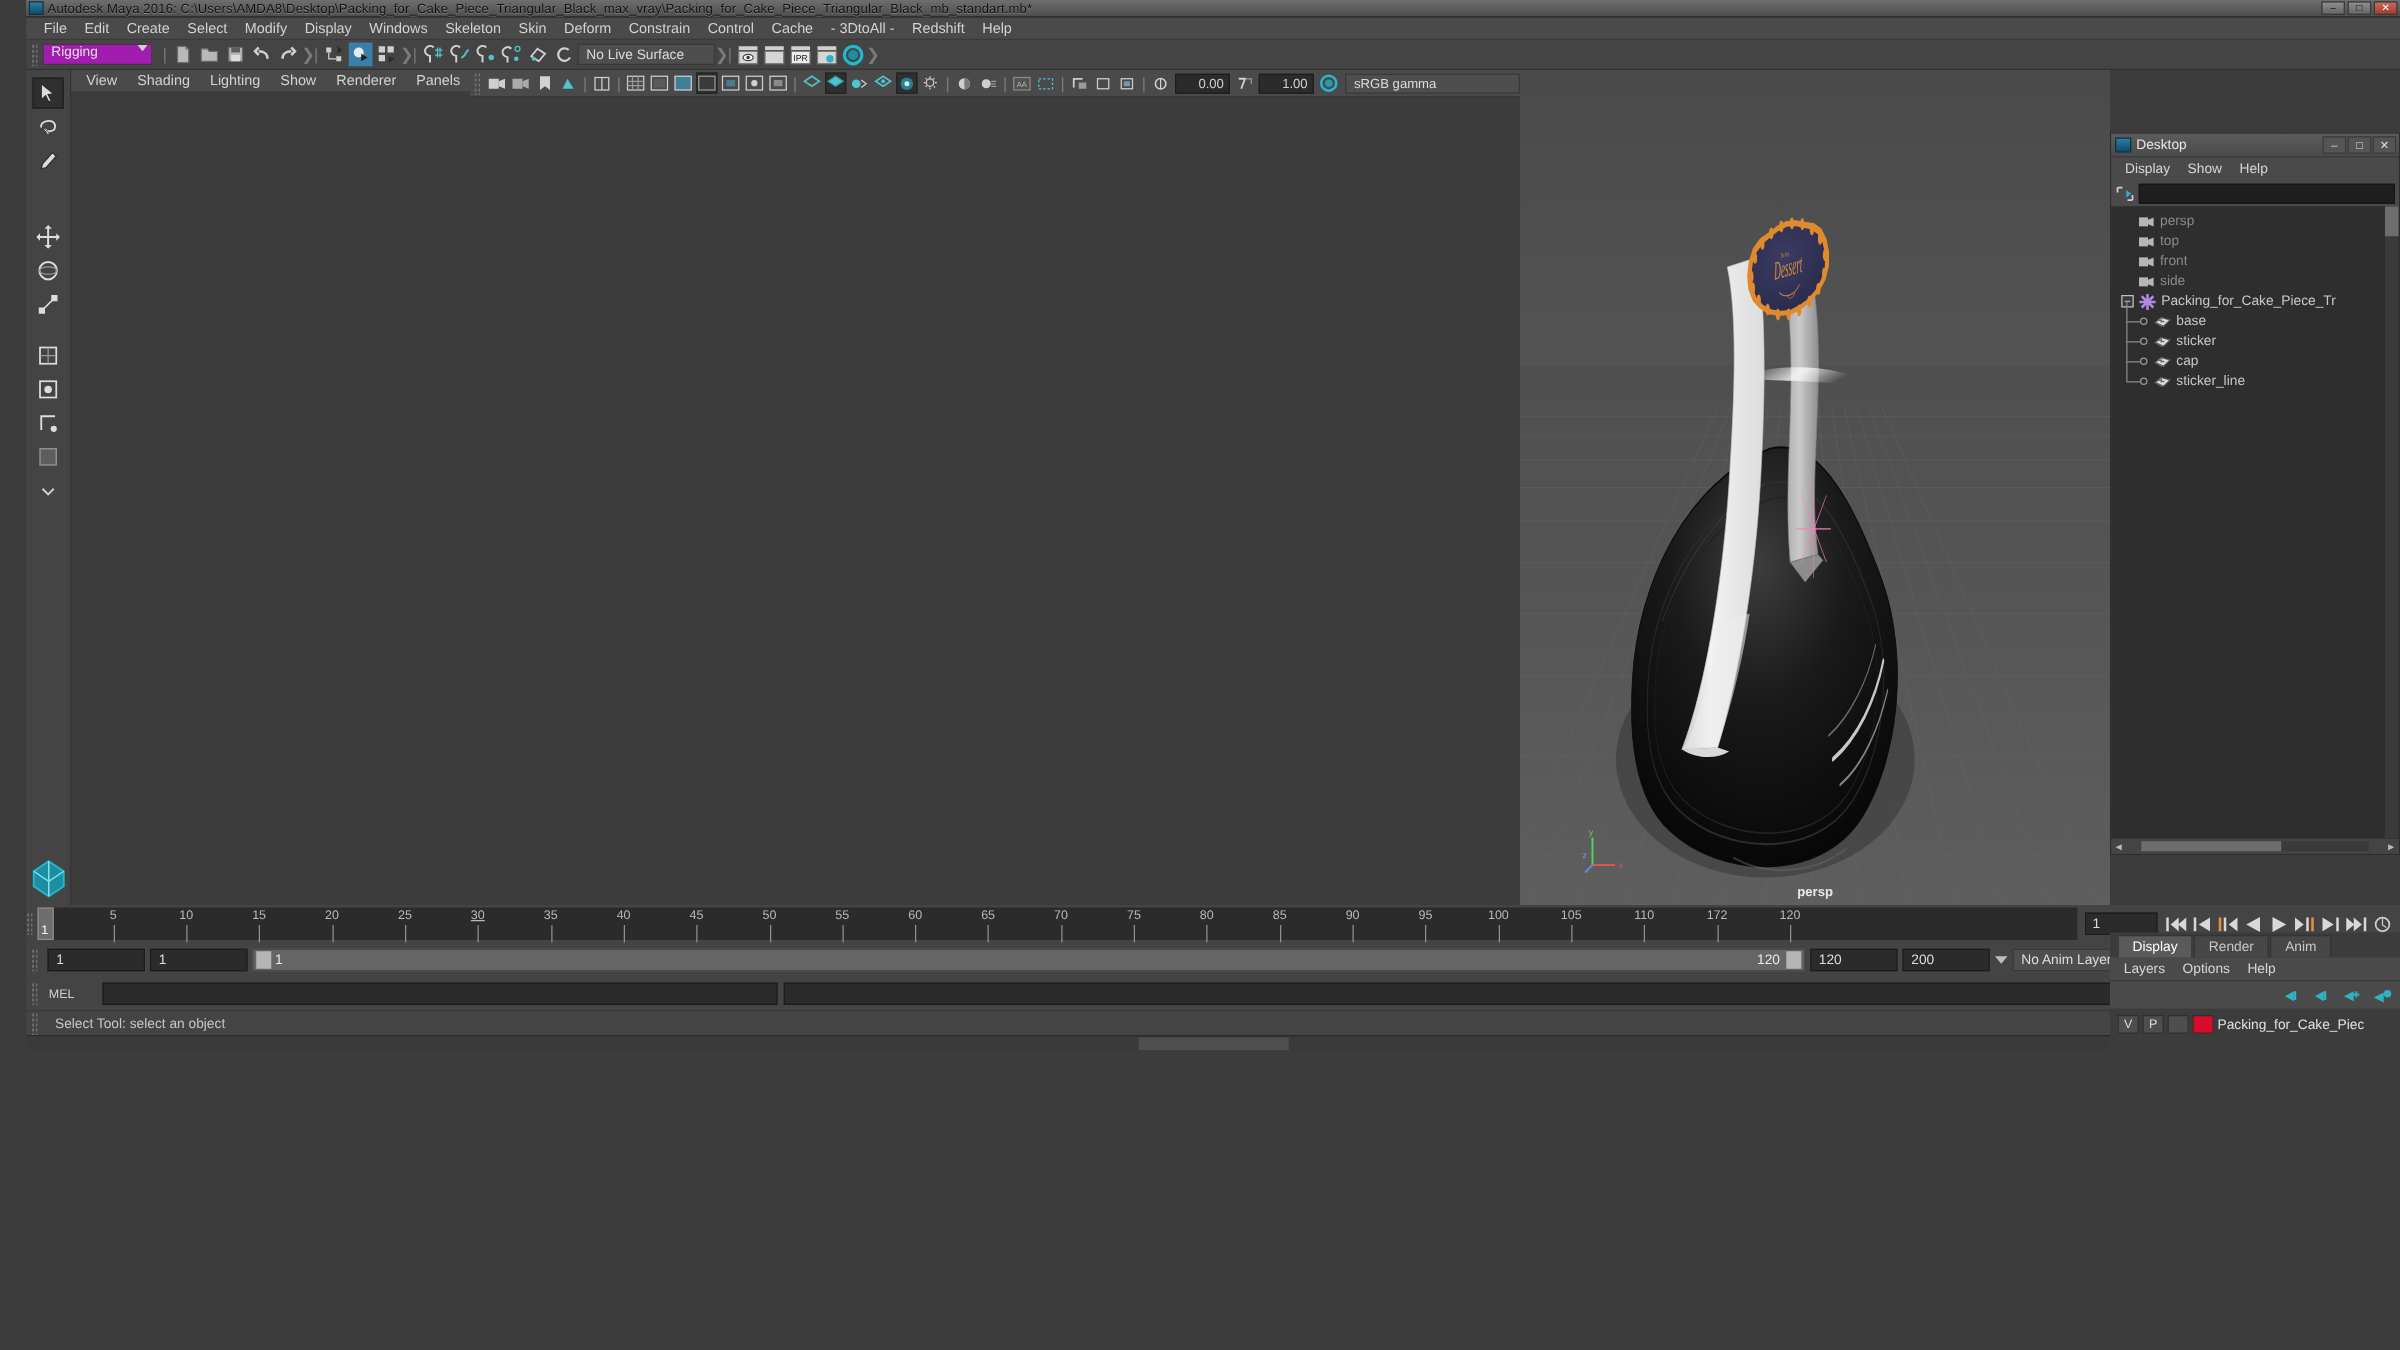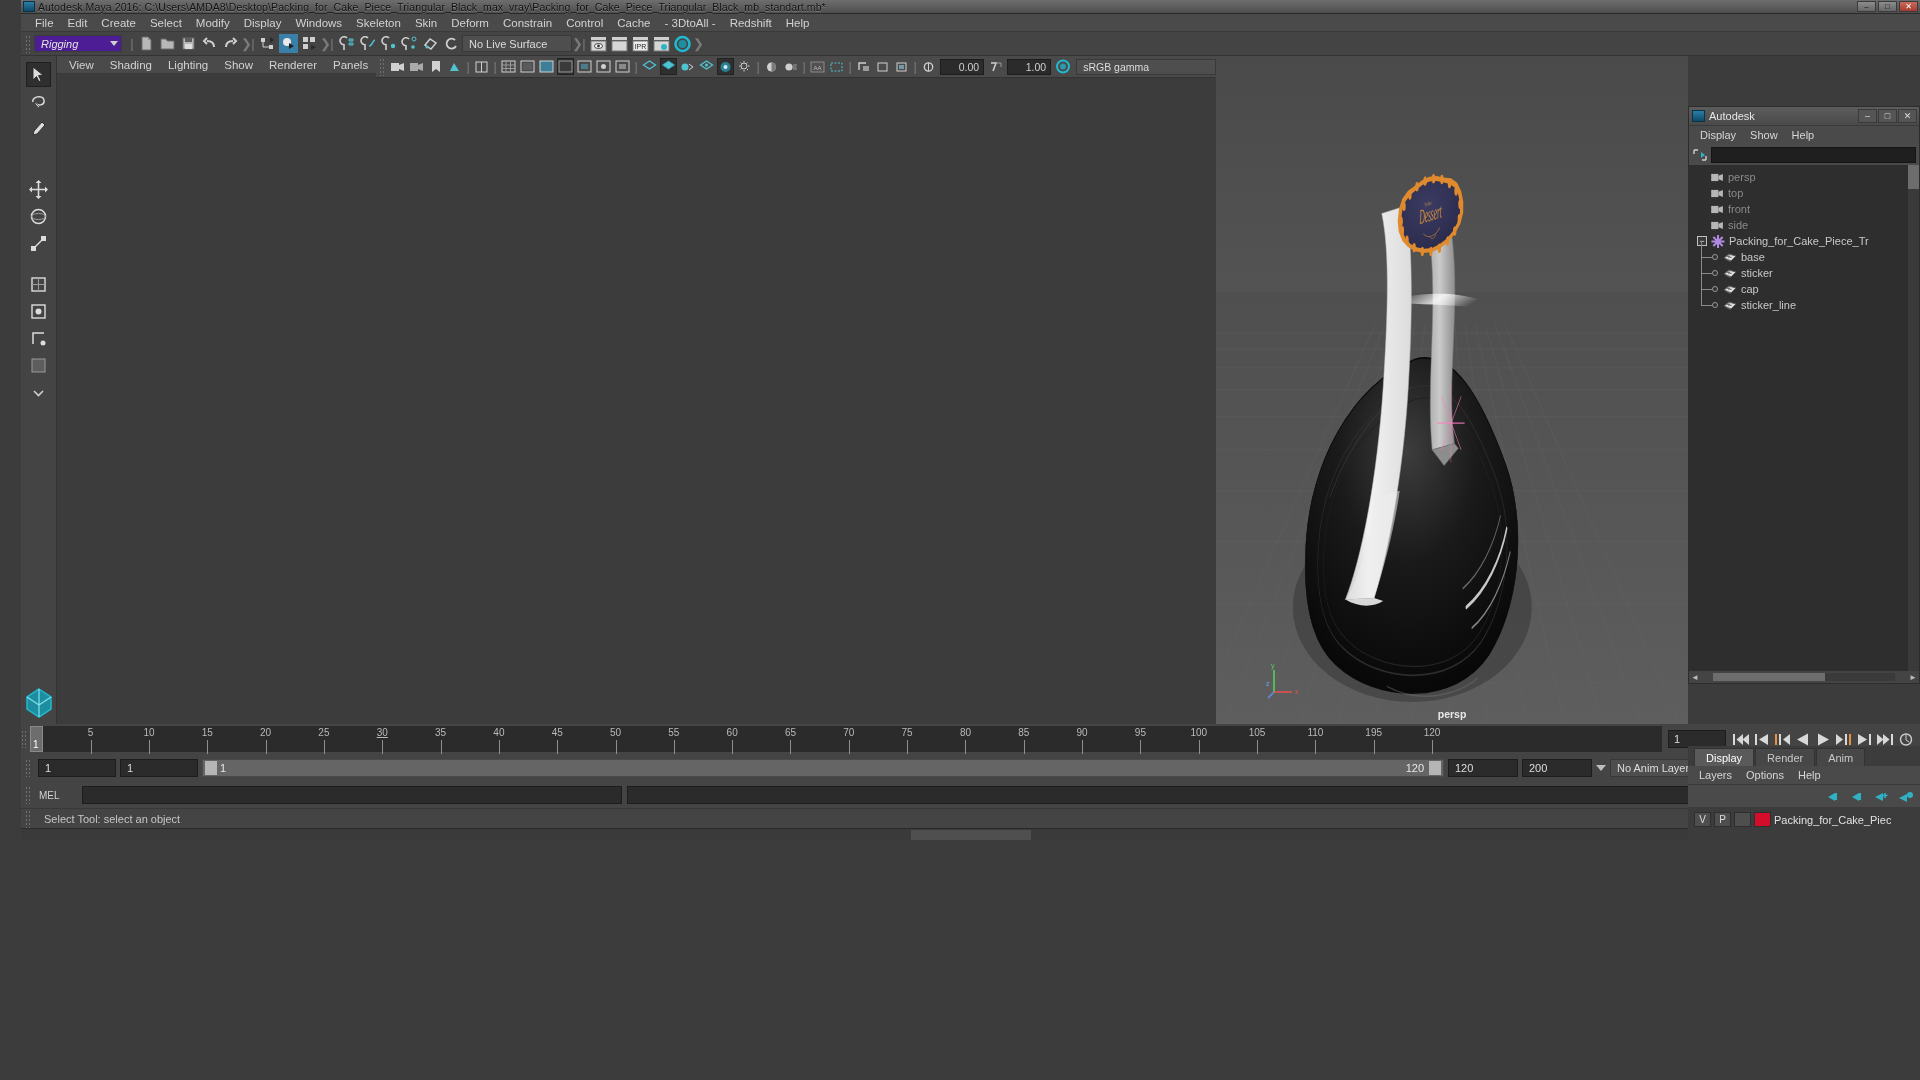--- a/index.html
+++ b/index.html
@@ -23,23 +23,23 @@
   .menubar{ height:18px; background:#4a4a4a; display:flex; align-items:center; padding-left:7px;
     border-bottom:1px solid #3a3a3a; }
   .menubar span{ font-size:11.5px; color:#d2d2d2; padding:0 7px; line-height:18px; white-space:nowrap; }
 
   
   .statusline{ height:24px; background:#444; display:flex; align-items:center; gap:0px;
     padding-left:4px; border-bottom:1px solid #333; }
   .grip{ width:5px; height:18px; margin-right:4px;
     background-image:radial-gradient(#707070 40%, transparent 41%);
     background-size:3px 4px; }
-  .combo{ height:17px; min-width:88px; background:#4c1d95; border:1px solid #3b3b3b;
-    display:flex; align-items:center; justify-content:space-between; padding:0 3px 0 6px;
-    font-size:11px; color:#e2e2e2; margin-right:6px;font-style:italic; }
+  .combo{ height:17px; min-width:88px; background:#a21caf; border:1px solid #3b3b3b;
+    display:flex; justify-content:space-between; padding:0 3px 0 6px;
+    font-size:11px; color:#e2e2e2; margin-right:6px; }
   .combo .arrow{ width:0;height:0;border-left:4px solid transparent;border-right:4px solid transparent;
     border-top:5px solid #cfcfcf; margin-left:6px; }
   .sepc{ width:8px; height:18px; color:#7a7a7a; font-size:13px; text-align:center; line-height:18px; }
   .tbtn{ width:19px; height:19px; display:flex; align-items:center; justify-content:center;
     margin:0 1px; }
   .tbtn.sel{ background:#3a7fa8; }
   .tbtn svg{ display:block; }
   .txtfield{ height:17px; background:#4e4e4e; border:1px solid #393939; font-size:11px;
     color:#dcdcdc; display:flex; align-items:center; padding:0 6px; }
 
@@ -760,21 +760,21 @@
           <text x="0" y="26" font-size="7" fill="#6fa0ee" font-family="Liberation Sans, sans-serif">z</text>
         </svg>
       </div>
     </div>
 
     <div class="rightdock"></div>
 
     <div class="outliner">
       <div class="ol-title">
         <div class="ico"></div>
-        <div class="t">Autodesk</div>
+        <div class="t">Desktop</div>
         <div class="ol-wbtn">
           <div>–</div>
           <div>□</div>
           <div>✕</div>
         </div>
       </div>
       <div class="ol-menu" id="ol-menu">
           <span>Display</span>
           <span>Show</span>
           <span>Help</span>
@@ -976,21 +976,21 @@
         <div class="ts-num" style="left: 1052.08px;">90</div>
         <div class="ts-tick" style="left: 1110.4px;"></div>
         <div class="ts-num" style="left: 1110.4px;">95</div>
         <div class="ts-tick" style="left: 1168.72px;"></div>
         <div class="ts-num" style="left: 1168.72px;">100</div>
         <div class="ts-tick" style="left: 1227.04px;"></div>
         <div class="ts-num" style="left: 1227.04px;">105</div>
         <div class="ts-tick" style="left: 1285.36px;"></div>
         <div class="ts-num" style="left: 1285.36px;">110</div>
         <div class="ts-tick" style="left: 1343.68px;"></div>
-        <div class="ts-num" style="left: 1343.68px;">195</div>
+        <div class="ts-num" style="left: 1343.68px;">172</div>
         <div class="ts-tick" style="left: 1402px;"></div>
         <div class="ts-num" style="left: 1402px;">120</div>
       </div>
     <div class="ts-curfield">1</div>
     <div class="ts-playback">
       <svg width="18" height="15" viewBox="0 0 18 15">
         <rect x="1" y="2" width="2" height="11" fill="#d8d8d8"></rect>
           <path d="M11 2v11L4.5 7.5z" fill="#d8d8d8"></path>
           <path d="M17 2v11l-6.5-5.5z" fill="#d8d8d8"></path>
       </svg>

